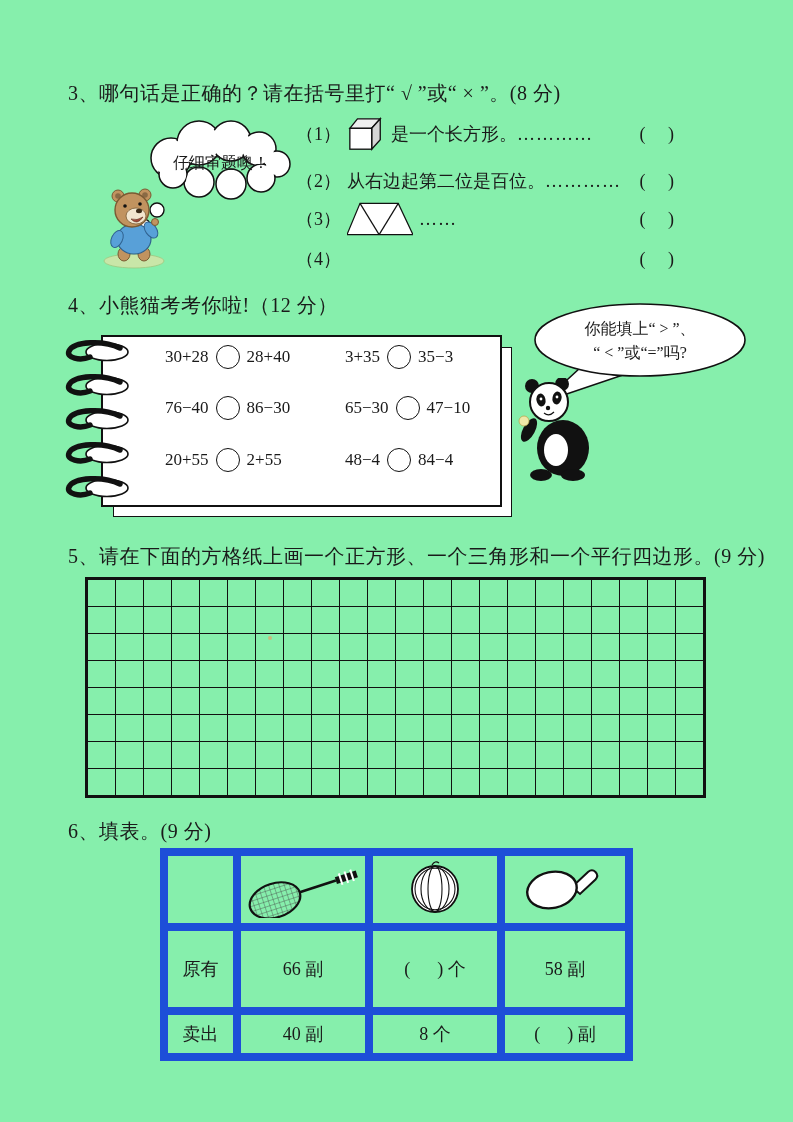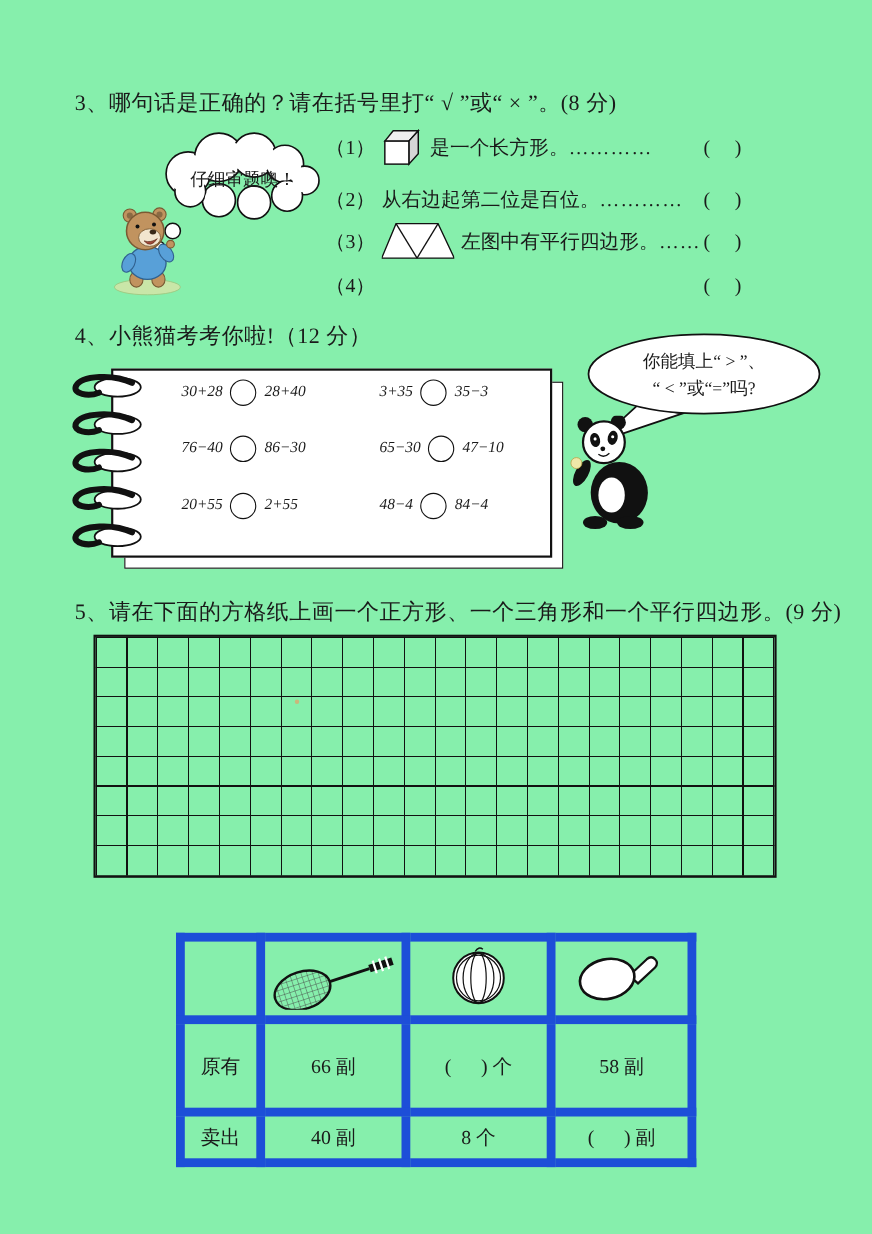--- a/index.html
+++ b/index.html
@@ -10,21 +10,21 @@
   .qrow{position:absolute;left:296px;width:378px;display:flex;align-items:center;
         font-size:18px;white-space:nowrap;}
   .qrow .num{margin-right:6px;}
   .qrow .fig{margin-right:6px;flex:0 0 auto;}
   .leader{letter-spacing:1px;}
   .blank{margin-left:auto;}
   .nb-back{position:absolute;left:113px;top:347px;width:397px;height:168px;
            border:1.5px solid #111;background:#fff;}
   .nb-front{position:absolute;left:101px;top:335px;width:397px;height:168px;
             border:2px solid #111;background:#fff;}
-  .eq{position:absolute;display:flex;align-items:center;gap:7px;font-size:14px;height:30px;font-style:italic;}
+  .eq{position:absolute;display:flex;align-items:center;gap:7px;font-size:17px;height:30px;}
   .cmp{width:22px;height:22px;border:1.5px solid #111;border-radius:50%;background:#fff;flex:0 0 auto;}
   .grid{position:absolute;left:85px;top:577px;width:617px;height:217px;border:2px solid #111;
         background-image:
           repeating-linear-gradient(90deg,#111 0 1px,transparent 1px 28px),
           repeating-linear-gradient(0deg,#111 0 1px,transparent 1px 27px);}
   .speck{position:absolute;left:268px;top:636px;width:4px;height:4px;border-radius:50%;background:#dca96f;opacity:.8;}
   table.fill{position:absolute;left:160px;top:848px;border-collapse:collapse;table-layout:fixed;}
   table.fill td{border:8px solid #1d4ed8;text-align:center;vertical-align:middle;
                 font-size:18px;padding:0;white-space:nowrap;}
   svg text{font-family:"Liberation Serif","DejaVu Serif",serif;}
@@ -103,21 +103,20 @@
     <span class="blank">(&nbsp;&nbsp;&nbsp;&nbsp;&nbsp;)</span>
   </div>
 
   <div class="qrow" style="top:196px;height:46px">
     <span class="num">（3）</span>
     <svg class="fig" width="66" height="36" viewBox="0 0 76 40">
       <polygon points="15,2 59,2 76,38 0,38" fill="#fff" stroke="#111" stroke-width="1.4"></polygon>
       <line x1="15" y1="2" x2="37" y2="38" stroke="#111" stroke-width="1.4"></line>
       <line x1="59" y1="2" x2="37" y2="38" stroke="#111" stroke-width="1.4"></line>
     </svg>
-    <span>左图中有平行四边形。</span>
     <span class="leader">……</span>
     <span class="blank">(&nbsp;&nbsp;&nbsp;&nbsp;&nbsp;)</span>
   </div>
 
   <div class="qrow" style="top:244px;height:30px">
     <span class="num">（4）</span>
     <span class="blank">(&nbsp;&nbsp;&nbsp;&nbsp;&nbsp;)</span>
   </div>
 
   <div class="qtitle" style="left:68px;top:292px">4、小熊猫考考你啦!（12 分）</div>
@@ -192,20 +191,21 @@
     <ellipse cx="14" cy="52" rx="6" ry="13" transform="rotate(28 14 52)" fill="#111"></ellipse>
     <circle cx="9" cy="43" r="5" fill="#eee8a8" stroke="#b8a850" stroke-width="0.8"></circle>
     <ellipse cx="26" cy="97" rx="11" ry="6" fill="#111"></ellipse>
     <ellipse cx="58" cy="97" rx="12" ry="6" fill="#111"></ellipse>
   </svg>
 
   <div class="qtitle" style="left:68px;top:543px">5、请在下面的方格纸上画一个正方形、一个三角形和一个平行四边形。(9 分)</div>
   <div class="grid"></div>
   <div class="speck"></div>
 
+  <div class="qtitle" style="left:68px;top:818px">6、填表。(9 分)</div>
 
   <table class="fill">
     <colgroup>
       <col style="width:73px">
         <col style="width:132px">
         <col style="width:132px">
         <col style="width:128px">
     </colgroup>
     <tbody>
         <tr style="height:70px">

